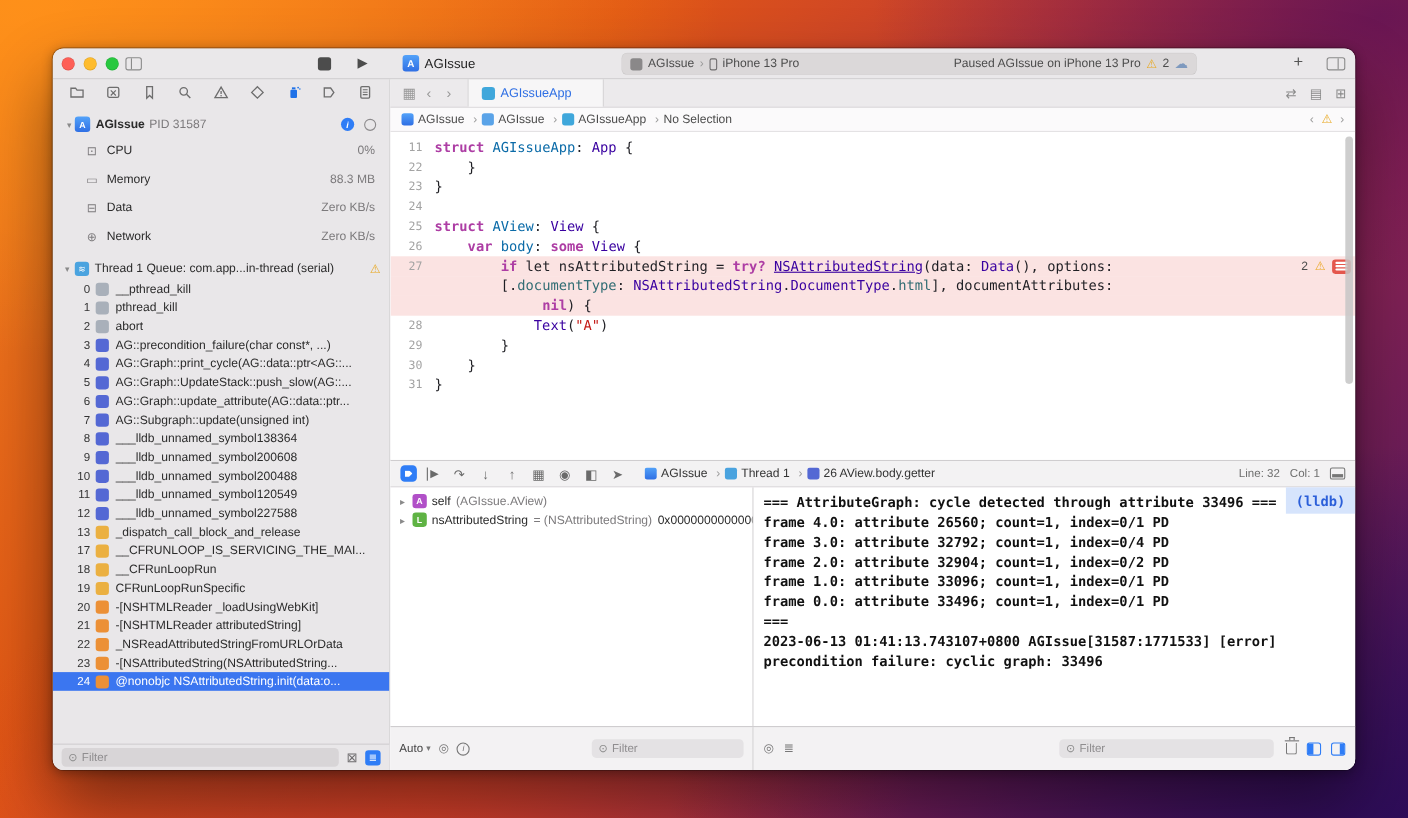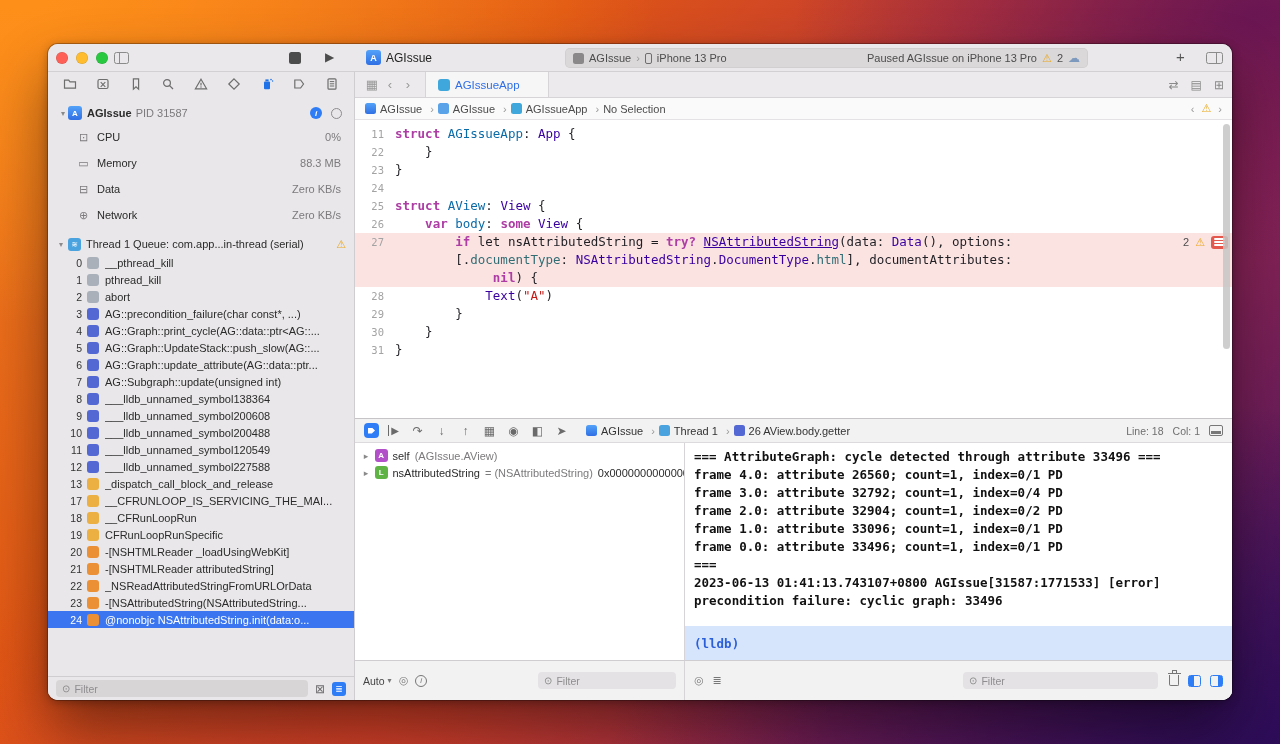--- a/index.html
+++ b/index.html
@@ -131,24 +131,24 @@
 .dock-ic{width:14px;height:11px;border:1.2px solid #777;border-radius:2px;position:relative}
 .dock-ic::after{content:"";position:absolute;left:1px;right:1px;bottom:1px;height:3px;background:#777}
 .debug-panes{flex:1;display:flex;min-height:0}
 .variables{width:330px;flex:none;border-right:1px solid #d6d4d6;padding-top:4px;font-size:11px;color:#2b2b2b;overflow:hidden}
 .var-row{height:17px;display:flex;align-items:center;gap:5px;padding:0 7px;white-space:nowrap;overflow:hidden}
 .vdisc{color:#8a8a8a;font-size:9px;width:8px;text-align:center;flex:none}
 .vic{width:12.5px;height:12.5px;border-radius:3px;color:#fff;font-size:8px;font-weight:700;display:flex;align-items:center;justify-content:center;flex:none}
 .vic-purple{background:#b150c8}
 .vic-green{background:#5fb344}
 .var-row b{font-weight:400}
-.console{flex:1;display:flex;flex-direction:column;min-width:0}
+.console{flex:1;display:flex;flex-direction:row;min-width:0}
 .console-out{flex:1;overflow:hidden;padding:5px 9px;font-family:"DejaVu Sans Mono","Liberation Mono",monospace;font-weight:700;font-size:12.5px;line-height:18px;color:#111}
 .console-line{white-space:pre;overflow:hidden}
-.lldb-row{height:34px;flex:none;background:#d6e4fc;color:#2b5fd9;display:flex;align-items:center;padding:12px 9px;font-family:"DejaVu Sans Mono","Liberation Mono",monospace;font-weight:700;font-size:12.5px}
+.lldb-row{height:24px;flex:none;background:#d6e4fc;color:#2b5fd9;display:flex;align-items:center;padding:12px 9px;font-family:"DejaVu Sans Mono","Liberation Mono",monospace;font-weight:700;font-size:12.5px}
 .debug-footers{height:40px;flex:none;border-top:1px solid #cfcdcf;background:#f3f2f3;display:flex}
 .var-footer{width:330px;flex:none;border-right:1px solid #d6d4d6;display:flex;align-items:center;gap:7px;padding:0 8px;font-size:10.5px;color:#444}
 .var-footer .filter-field{flex:none;width:138px;margin-left:auto;background:#e4e2e4}
 .scope-menu{display:flex;align-items:center;gap:3px}
 .scope-menu .chev{font-size:8px;color:#777}
 .circle-i{width:12px;height:12px;border:1.1px solid #777;border-radius:50%;font-size:8px;color:#777;display:flex;align-items:center;justify-content:center;font-style:italic}
 .gray-ic{color:#777;font-size:11px}
 .console-footer{flex:1;display:flex;align-items:center;gap:9px;padding:0 9px;font-size:10.5px;color:#444}
 .console-footer .filter-field{flex:none;width:195px;margin-left:auto;background:#e4e2e4}
 .trash{width:10px;height:11px;border:1.2px solid #777;border-top:none;border-radius:0 0 2px 2px;position:relative;margin-left:2px}
@@ -586,21 +586,21 @@
                 <span class="sep">›</span>
               </span>
 
               <span class="crumb">
                 <span class="ic ic-frame"></span>
                 <span>26 AView.body.getter</span>
 
               </span>
             </span>
           <span class="dbg-right">
-            <span>Line: 18</span>
+            <span>Line: 32</span>
             <span>Col: 1</span>
             <span class="dock-ic"></span>
           </span>
         </div>
 
         <div class="debug-panes">
           <div class="variables">
             <div>
 
                 <div class="var-row">

